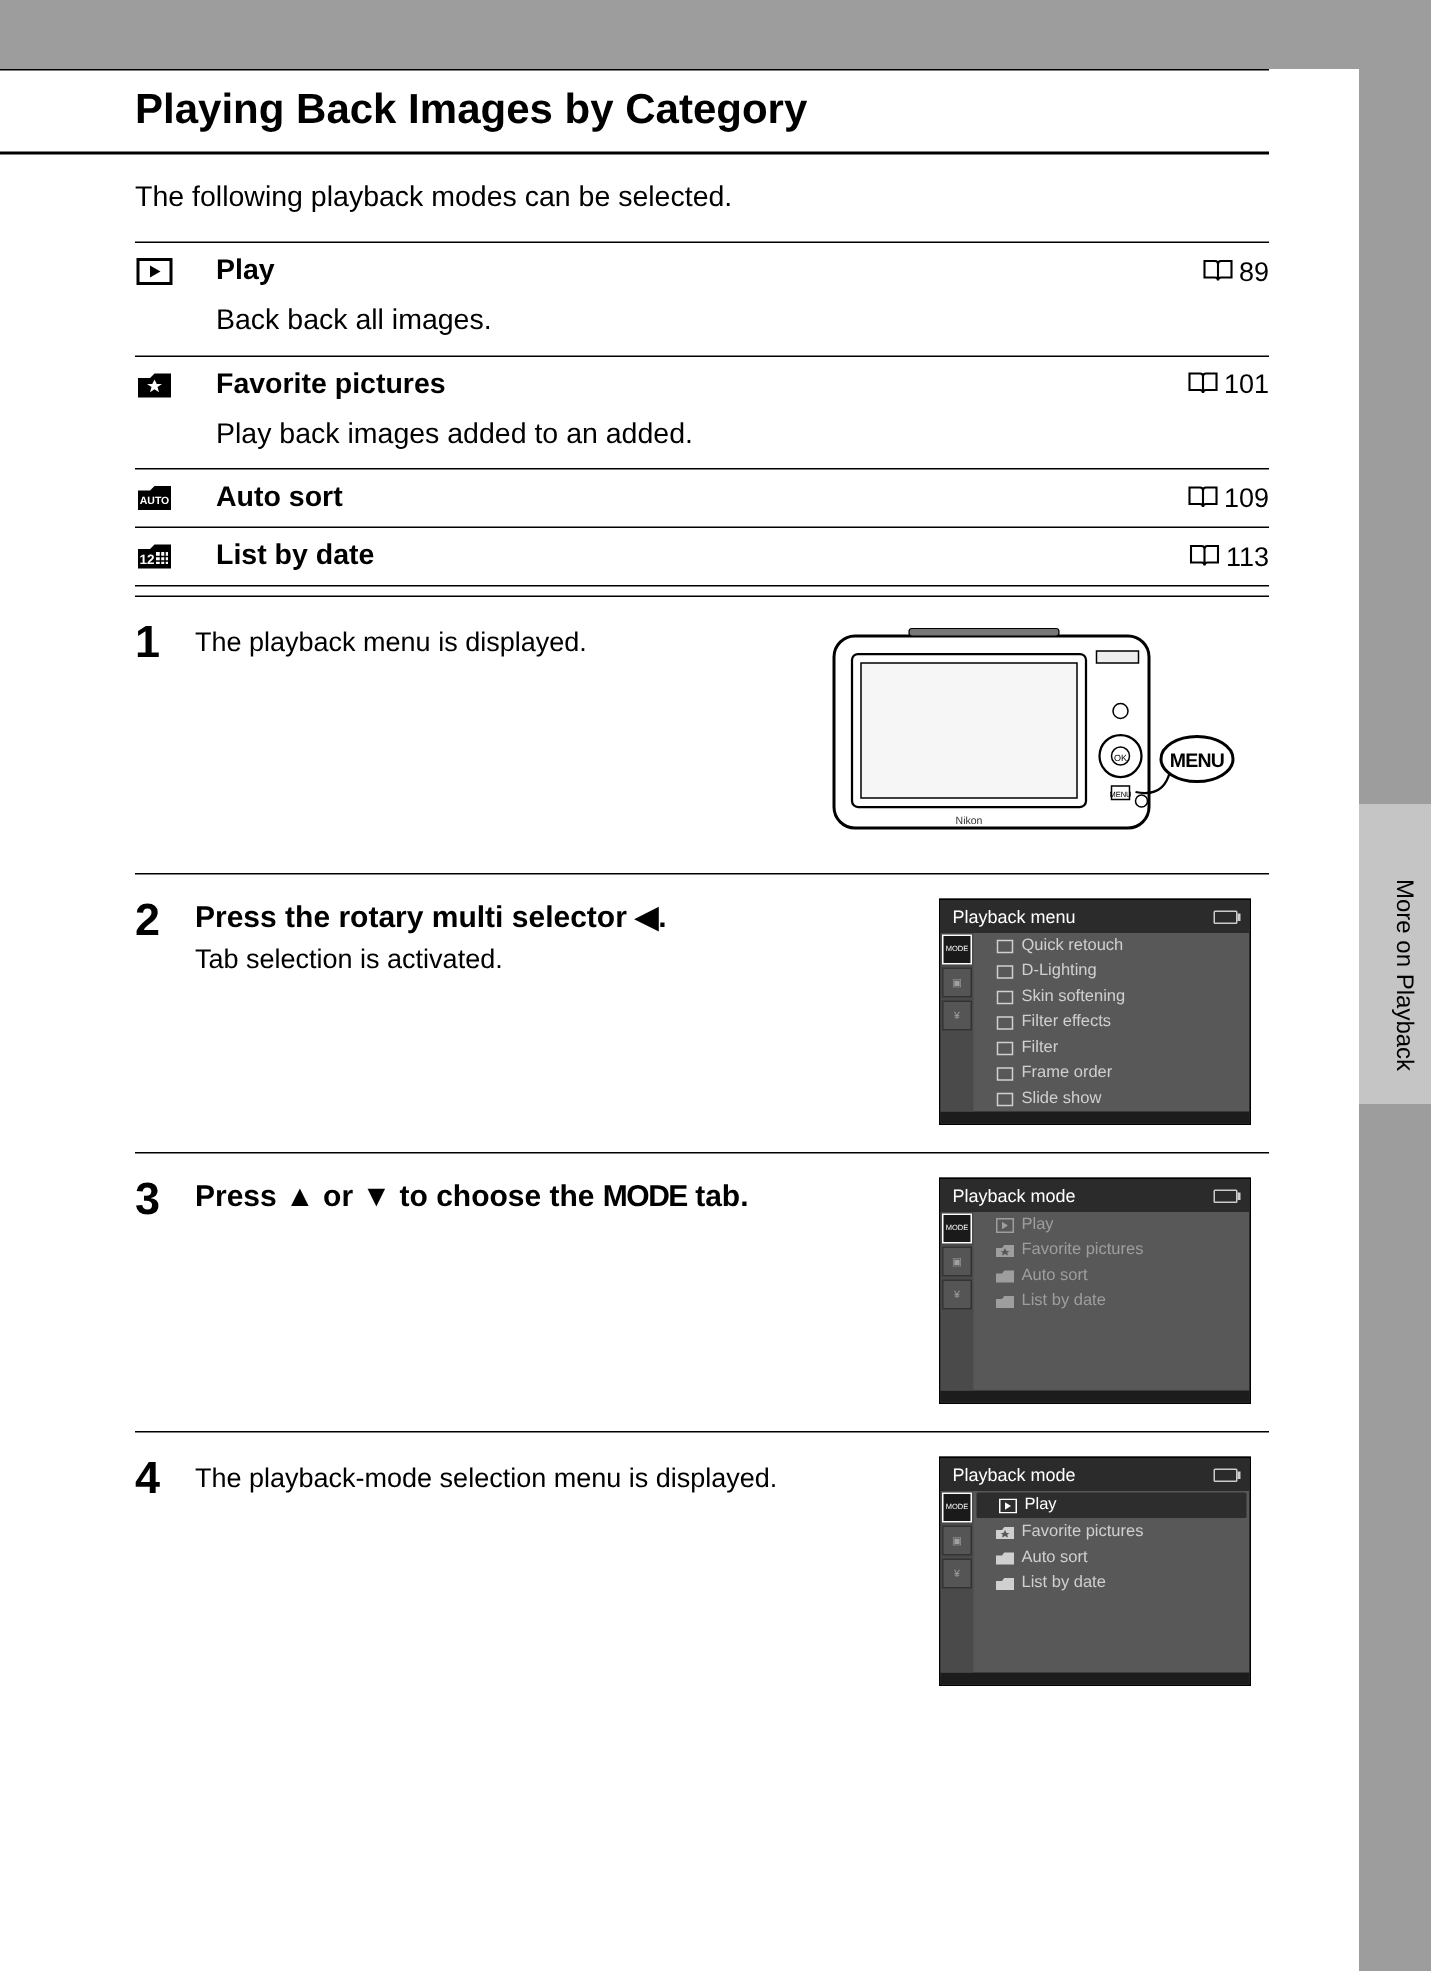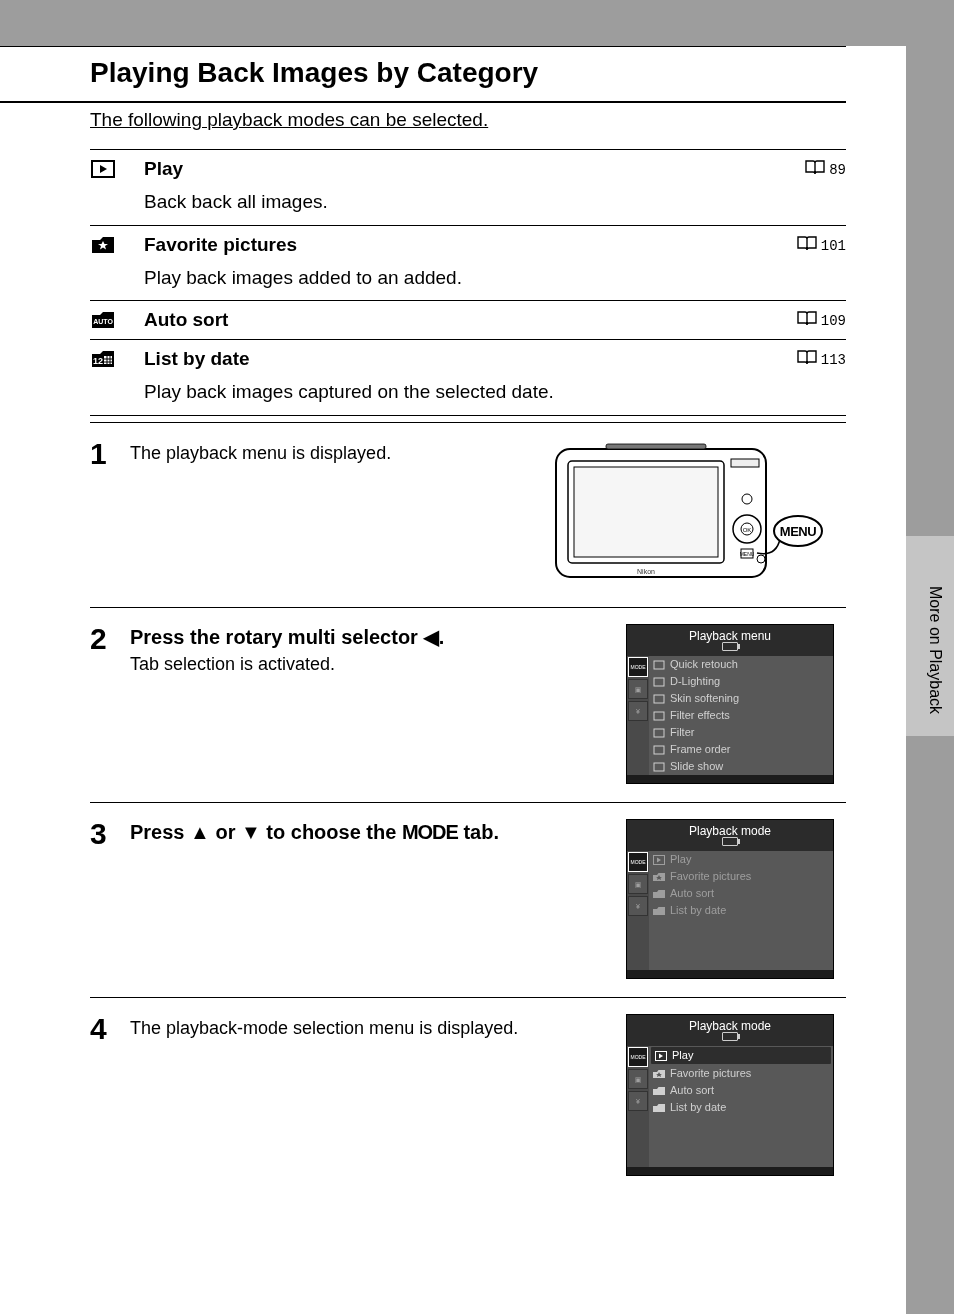--- a/index.html
+++ b/index.html
@@ -22,22 +22,21 @@
   .title-bar {
     border-top: 1px solid #000;
     border-bottom: 2px solid #000;
     margin: 46px 60px 0 0;
     padding: 10px 0 12px 90px;
     font-size: 28px;
     font-weight: bold;
   }
   .intro {
     font-size: 19px;
-    margin: 6px 60px 0 90px;
-    text-decoration: underline;
+    margin: 18px 60px 0 90px;
   }
   .mode-table {
     margin: 18px 60px 0 90px;
     border-bottom: 1px solid #000;
   }
   .mode-header {
     display: flex;
     align-items: center;
     border-top: 1px solid #000;
     padding: 6px 0 6px 0;
@@ -47,23 +46,22 @@
   .mode-icon {
     width: 54px;
     flex: 0 0 54px;
     font-size: 22px;
     text-align: left;
   }
   .mode-name {
     flex: 1;
   }
   .mode-page {
-    font-size: 14px;
+    font-size: 18px;
     font-weight: 400;
-    font-family: Liberation Mono, monospace;
   }
   .book-icon {
     display: inline-block;
     margin-right: 4px;
   }
   .mode-desc {
     font-size: 19px;
     padding: 2px 0 10px 54px;
     line-height: 1.3;
   }
@@ -110,21 +108,20 @@
     line-height: 1;
   }
   .lcd-title {
     background: #2b2b2b;
     color: #fff;
     padding: 5px 8px;
     display: flex;
     justify-content: space-between;
     align-items: center;
     font-size: 12px;
-    flex-direction: column;
   }
   .battery {
     display: inline-block;
     width: 14px;
     height: 7px;
     border: 1px solid #ccc;
     border-radius: 1px;
     position: relative;
   }
   .battery::after {
@@ -158,21 +155,21 @@
   }
   .lcd-tab.sel {
     background: #1a1a1a;
     border-color: #fff;
     color: #fff;
   }
   .lcd-items {
     flex: 1;
   }
   .lcd-item {
-    padding: 3px 4px;
+    padding: 3px 15px;
     font-size: 11px;
     display: flex;
     align-items: flex-end;
     gap: 5px;
   }
   .lcd-item.hl {
     background: #2d2d2d;
     color: #fff;
     margin: 1px 2px;
     border-radius: 1px;
@@ -268,21 +265,20 @@
             <line x1="14" y1="16" x2="22" y2="16" stroke="#000" stroke-width="1"></line>
             <line x1="17" y1="10" x2="17" y2="18" stroke="#000" stroke-width="1"></line>
             <line x1="20" y1="10" x2="20" y2="18" stroke="#000" stroke-width="1"></line>
           </svg>
         </span>
     <span class="mode-name">List by date</span>
     <span class="mode-page"><span class="book-icon"><svg width="20" height="16" style="display:inline-block;vertical-align:-2px">
               <path d="M1 1 L8 1 Q10 1 10 3 L10 14 Q10 12 8 12 L1 12 Z M19 1 L12 1 Q10 1 10 3 L10 14 Q10 12 12 12 L19 12 Z" fill="none" stroke="#000" stroke-width="1.4"></path>
             </svg></span><span>113</span></span>
   </div>
-      <div class="mode-desc">Play back images captured on the selected date.</div>
     </div>
 
   <div class="steps" id="steps">
       <div class="step">
     <div class="step-no">1</div>
     <div class="step-body">
       <div class="step-sub">The playback menu is displayed.</div>
     </div>
     <div class="step-figure camera-svg">
           <svg width="290" height="150" viewBox="0 0 290 150">

